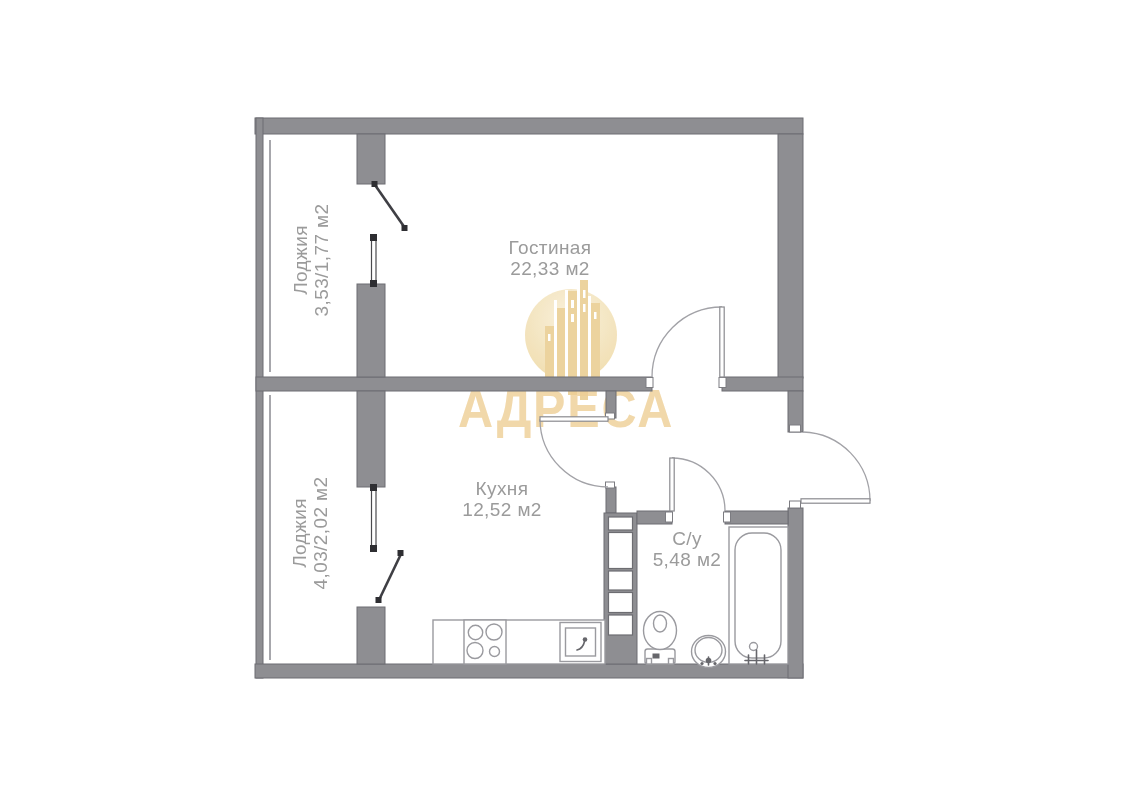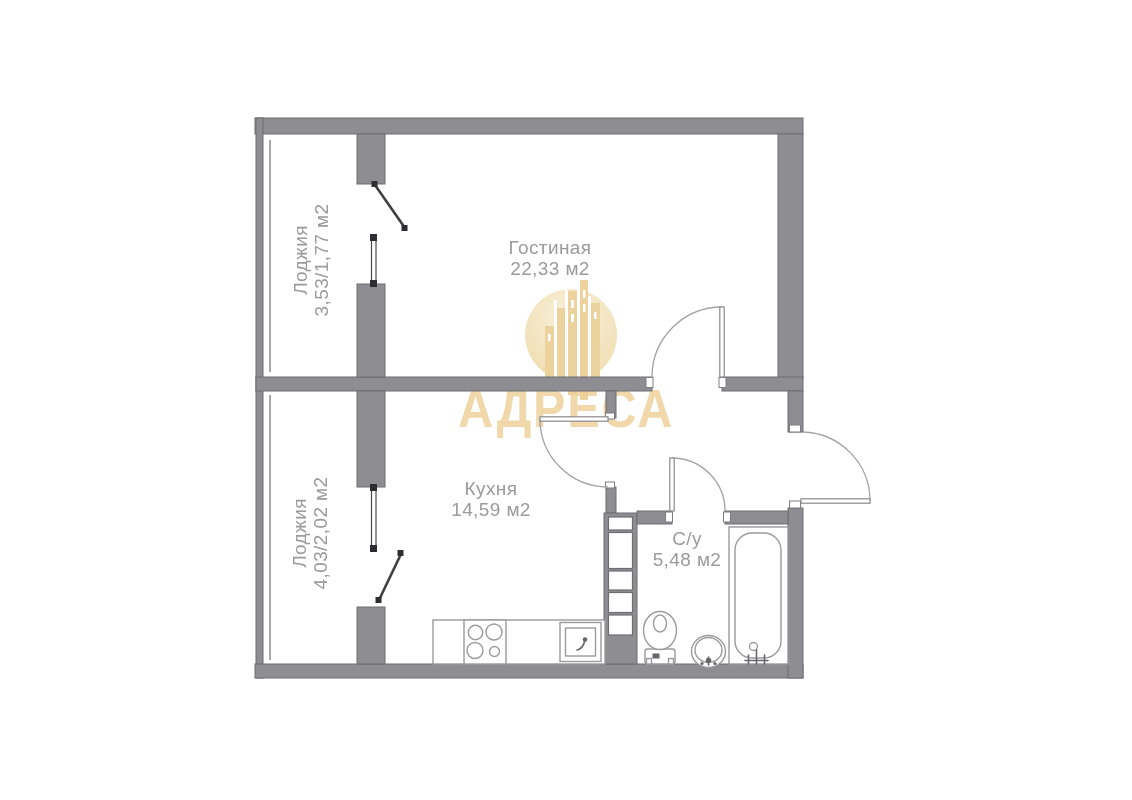--- a/index.html
+++ b/index.html
@@ -218,23 +218,23 @@
       <line class="fxl" x1="748.5" y1="655" x2="748.5" y2="664"></line>
       <line class="fxl" x1="764.5" y1="655" x2="764.5" y2="664"></line>
     </g>
   </svg>
 
   <div class="layer labels">
     <div class="room-label" style="left:550px;top:258px">
       <div>Гостиная</div>
       <div>22,33 м2</div>
     </div>
-    <div class="room-label" style="left:491px;top:499px">
+    <div class="room-label" style="left:502px;top:499px">
       <div>Кухня</div>
-      <div>14,59 м2</div>
+      <div>12,52 м2</div>
     </div>
     <div class="room-label" style="left:687px;top:549px">
       <div>С/у</div>
       <div>5,48 м2</div>
     </div>
     <div class="room-label vert" style="left:311px;top:260px">
       <div>Лоджия</div>
       <div>3,53/1,77 м2</div>
     </div>
     <div class="room-label vert" style="left:310px;top:533px">

